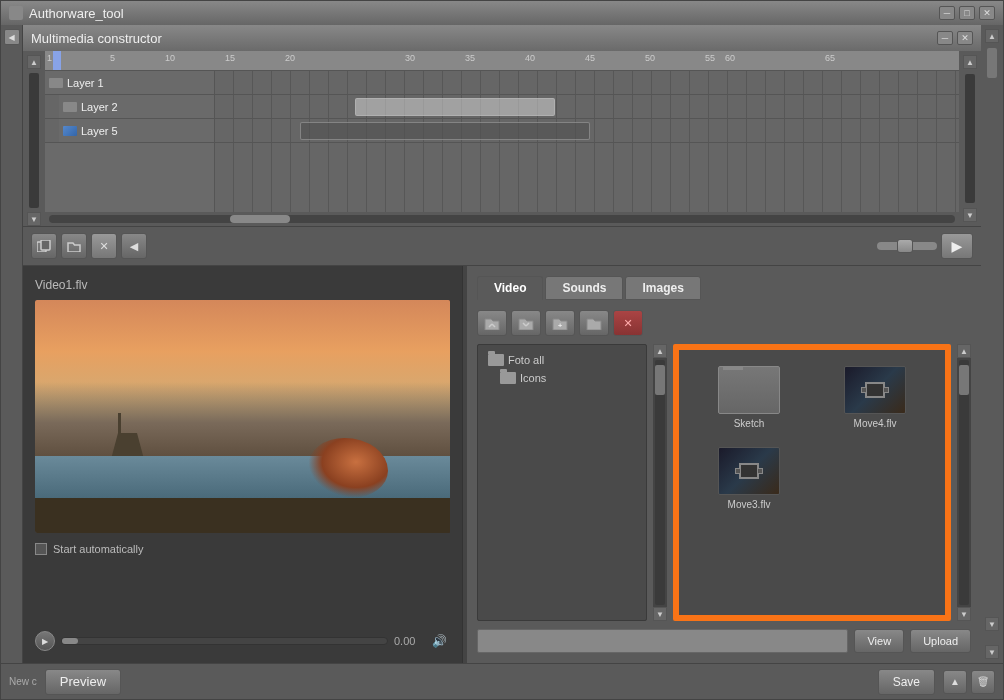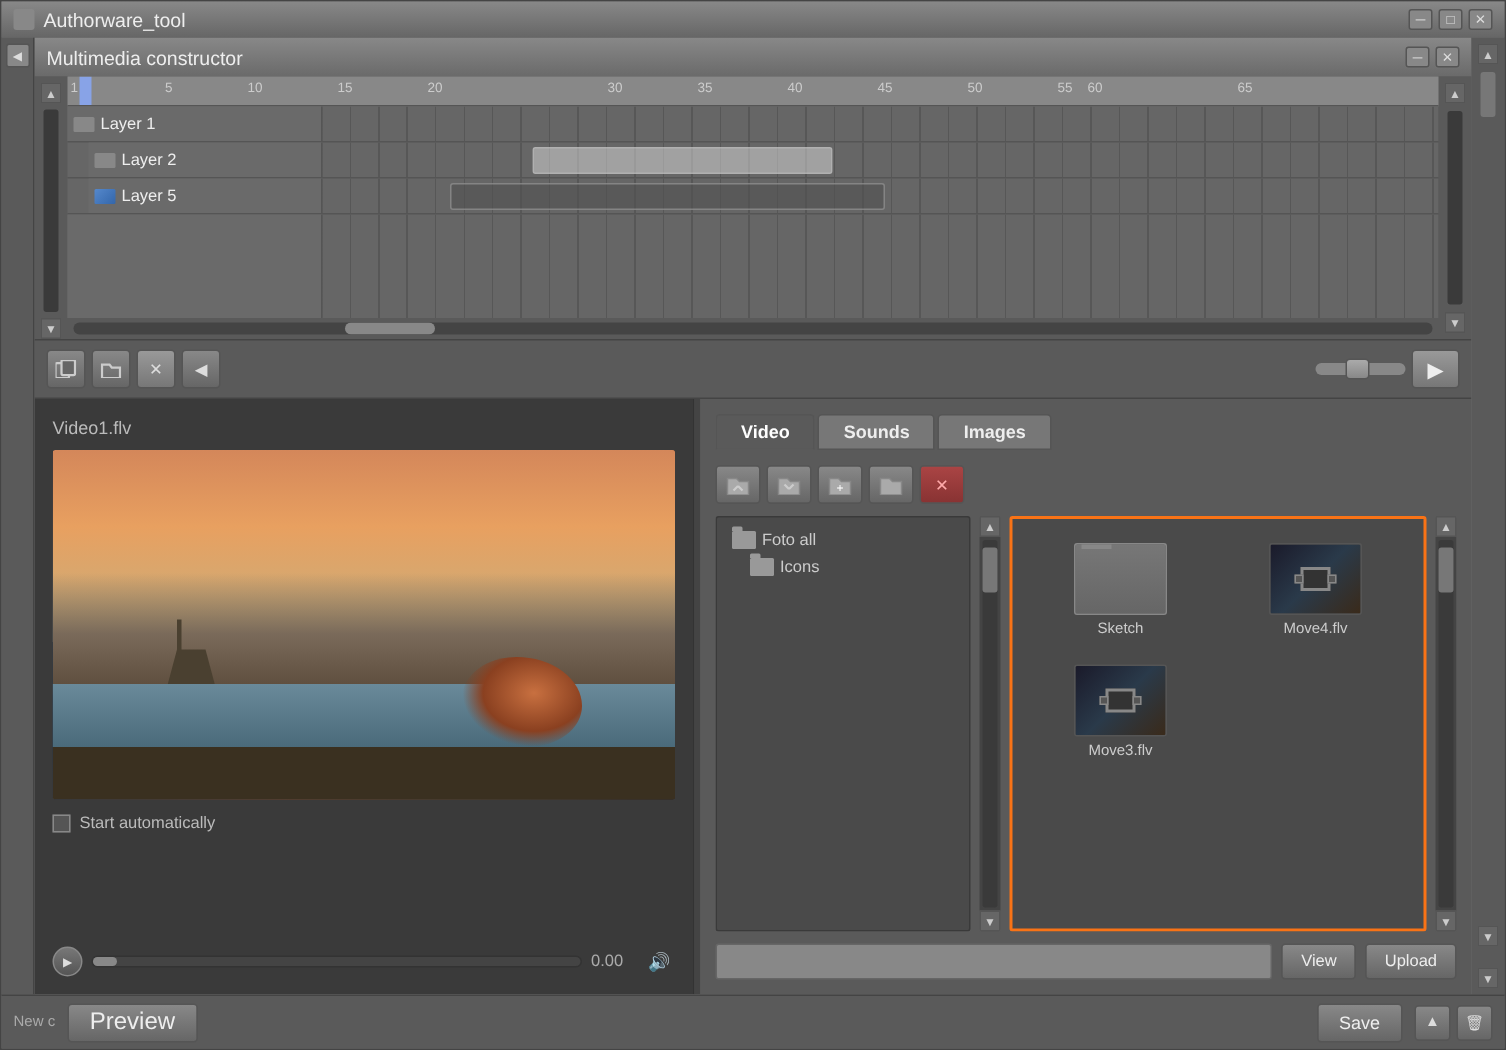--- a/index.html
+++ b/index.html
@@ -710,21 +710,21 @@
       background: #777;
       border-radius: 2px;
       position: absolute;
       top: 5px;
     }
 
     
     .files-grid-panel {
       flex: 1;
       background: #4a4a4a;
-      border: 2px solid #f97316;
+      border: 6px solid #f97316;
       border-radius: 2px;
       display: flex;
       flex-direction: column;
       overflow: hidden;
     }
 
     .files-grid-content {
       flex: 1;
       display: grid;
       grid-template-columns: repeat(2, 1fr);
@@ -855,21 +855,21 @@
       color: #aaa;
     }
 
     .preview-btn {
       height: 26px;
       padding: 0 14px;
       background: linear-gradient(to bottom, #888, #666);
       border: 1px solid #555;
       border-radius: 3px;
       cursor: pointer;
-      font-size: 16px;
+      font-size: 13px;
       color: #eee;
     }
 
     .save-btn {
       height: 26px;
       padding: 0 14px;
       background: linear-gradient(to bottom, #888, #666);
       border: 1px solid #555;
       border-radius: 3px;
       cursor: pointer;

